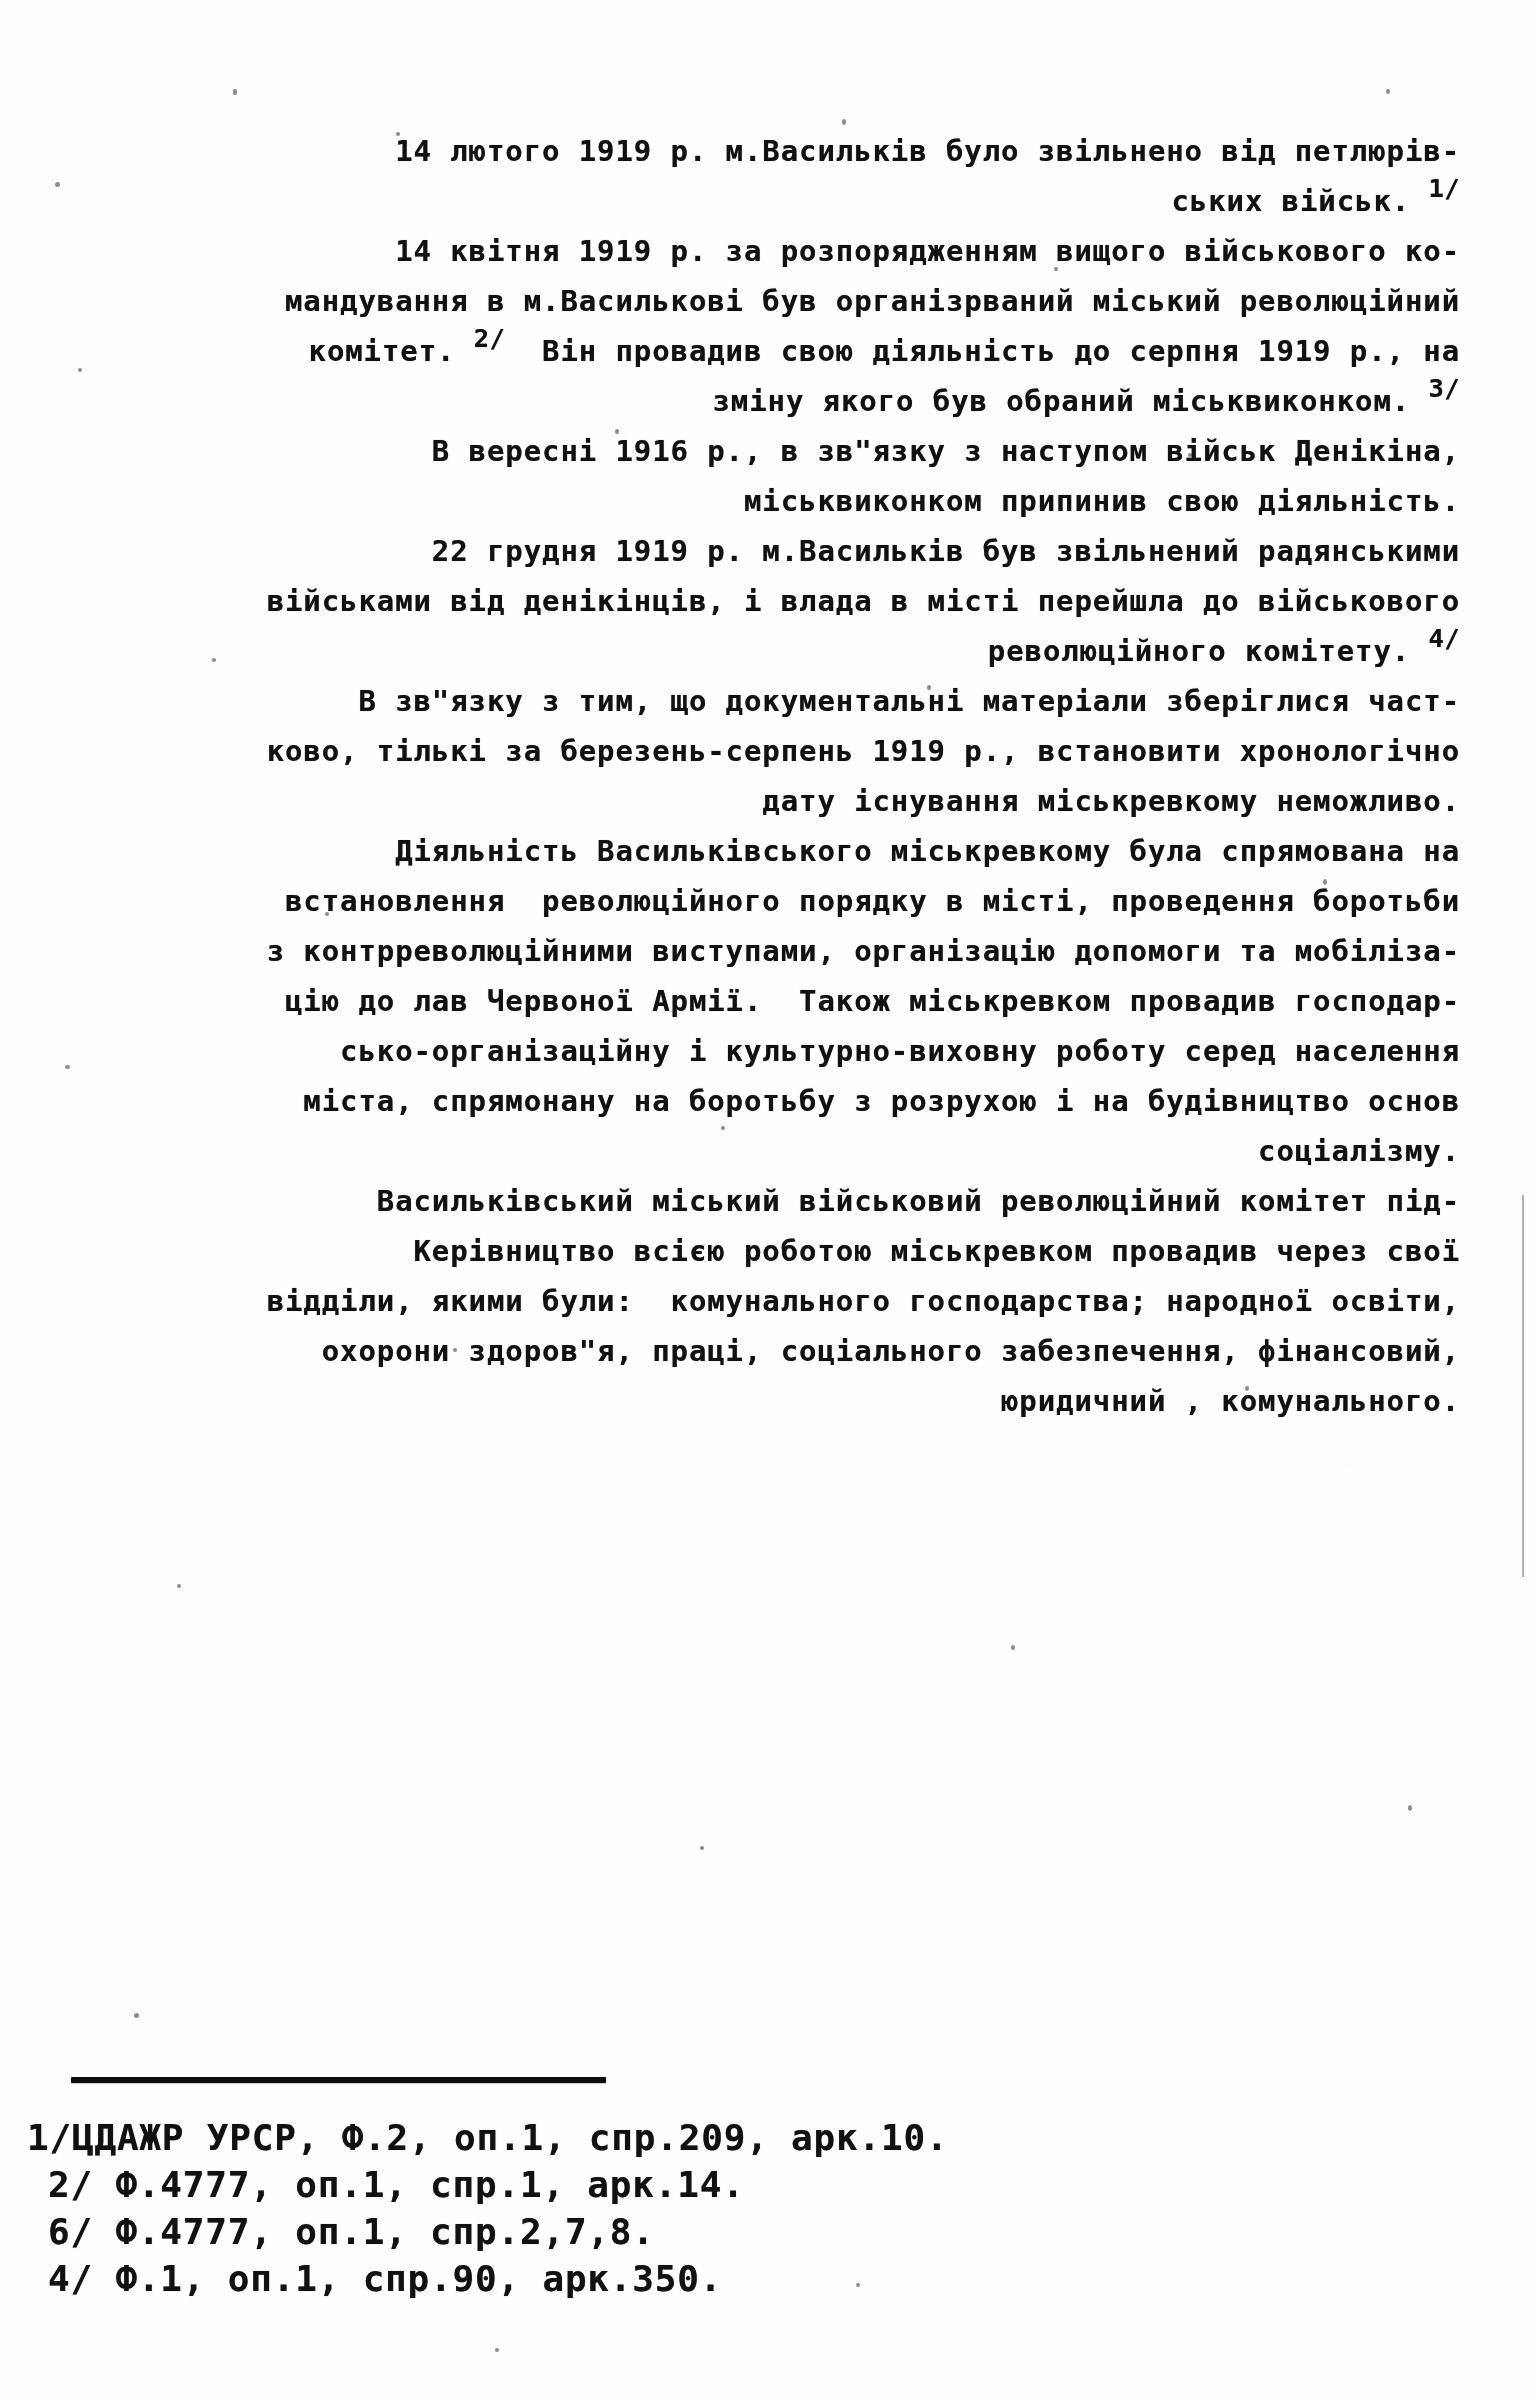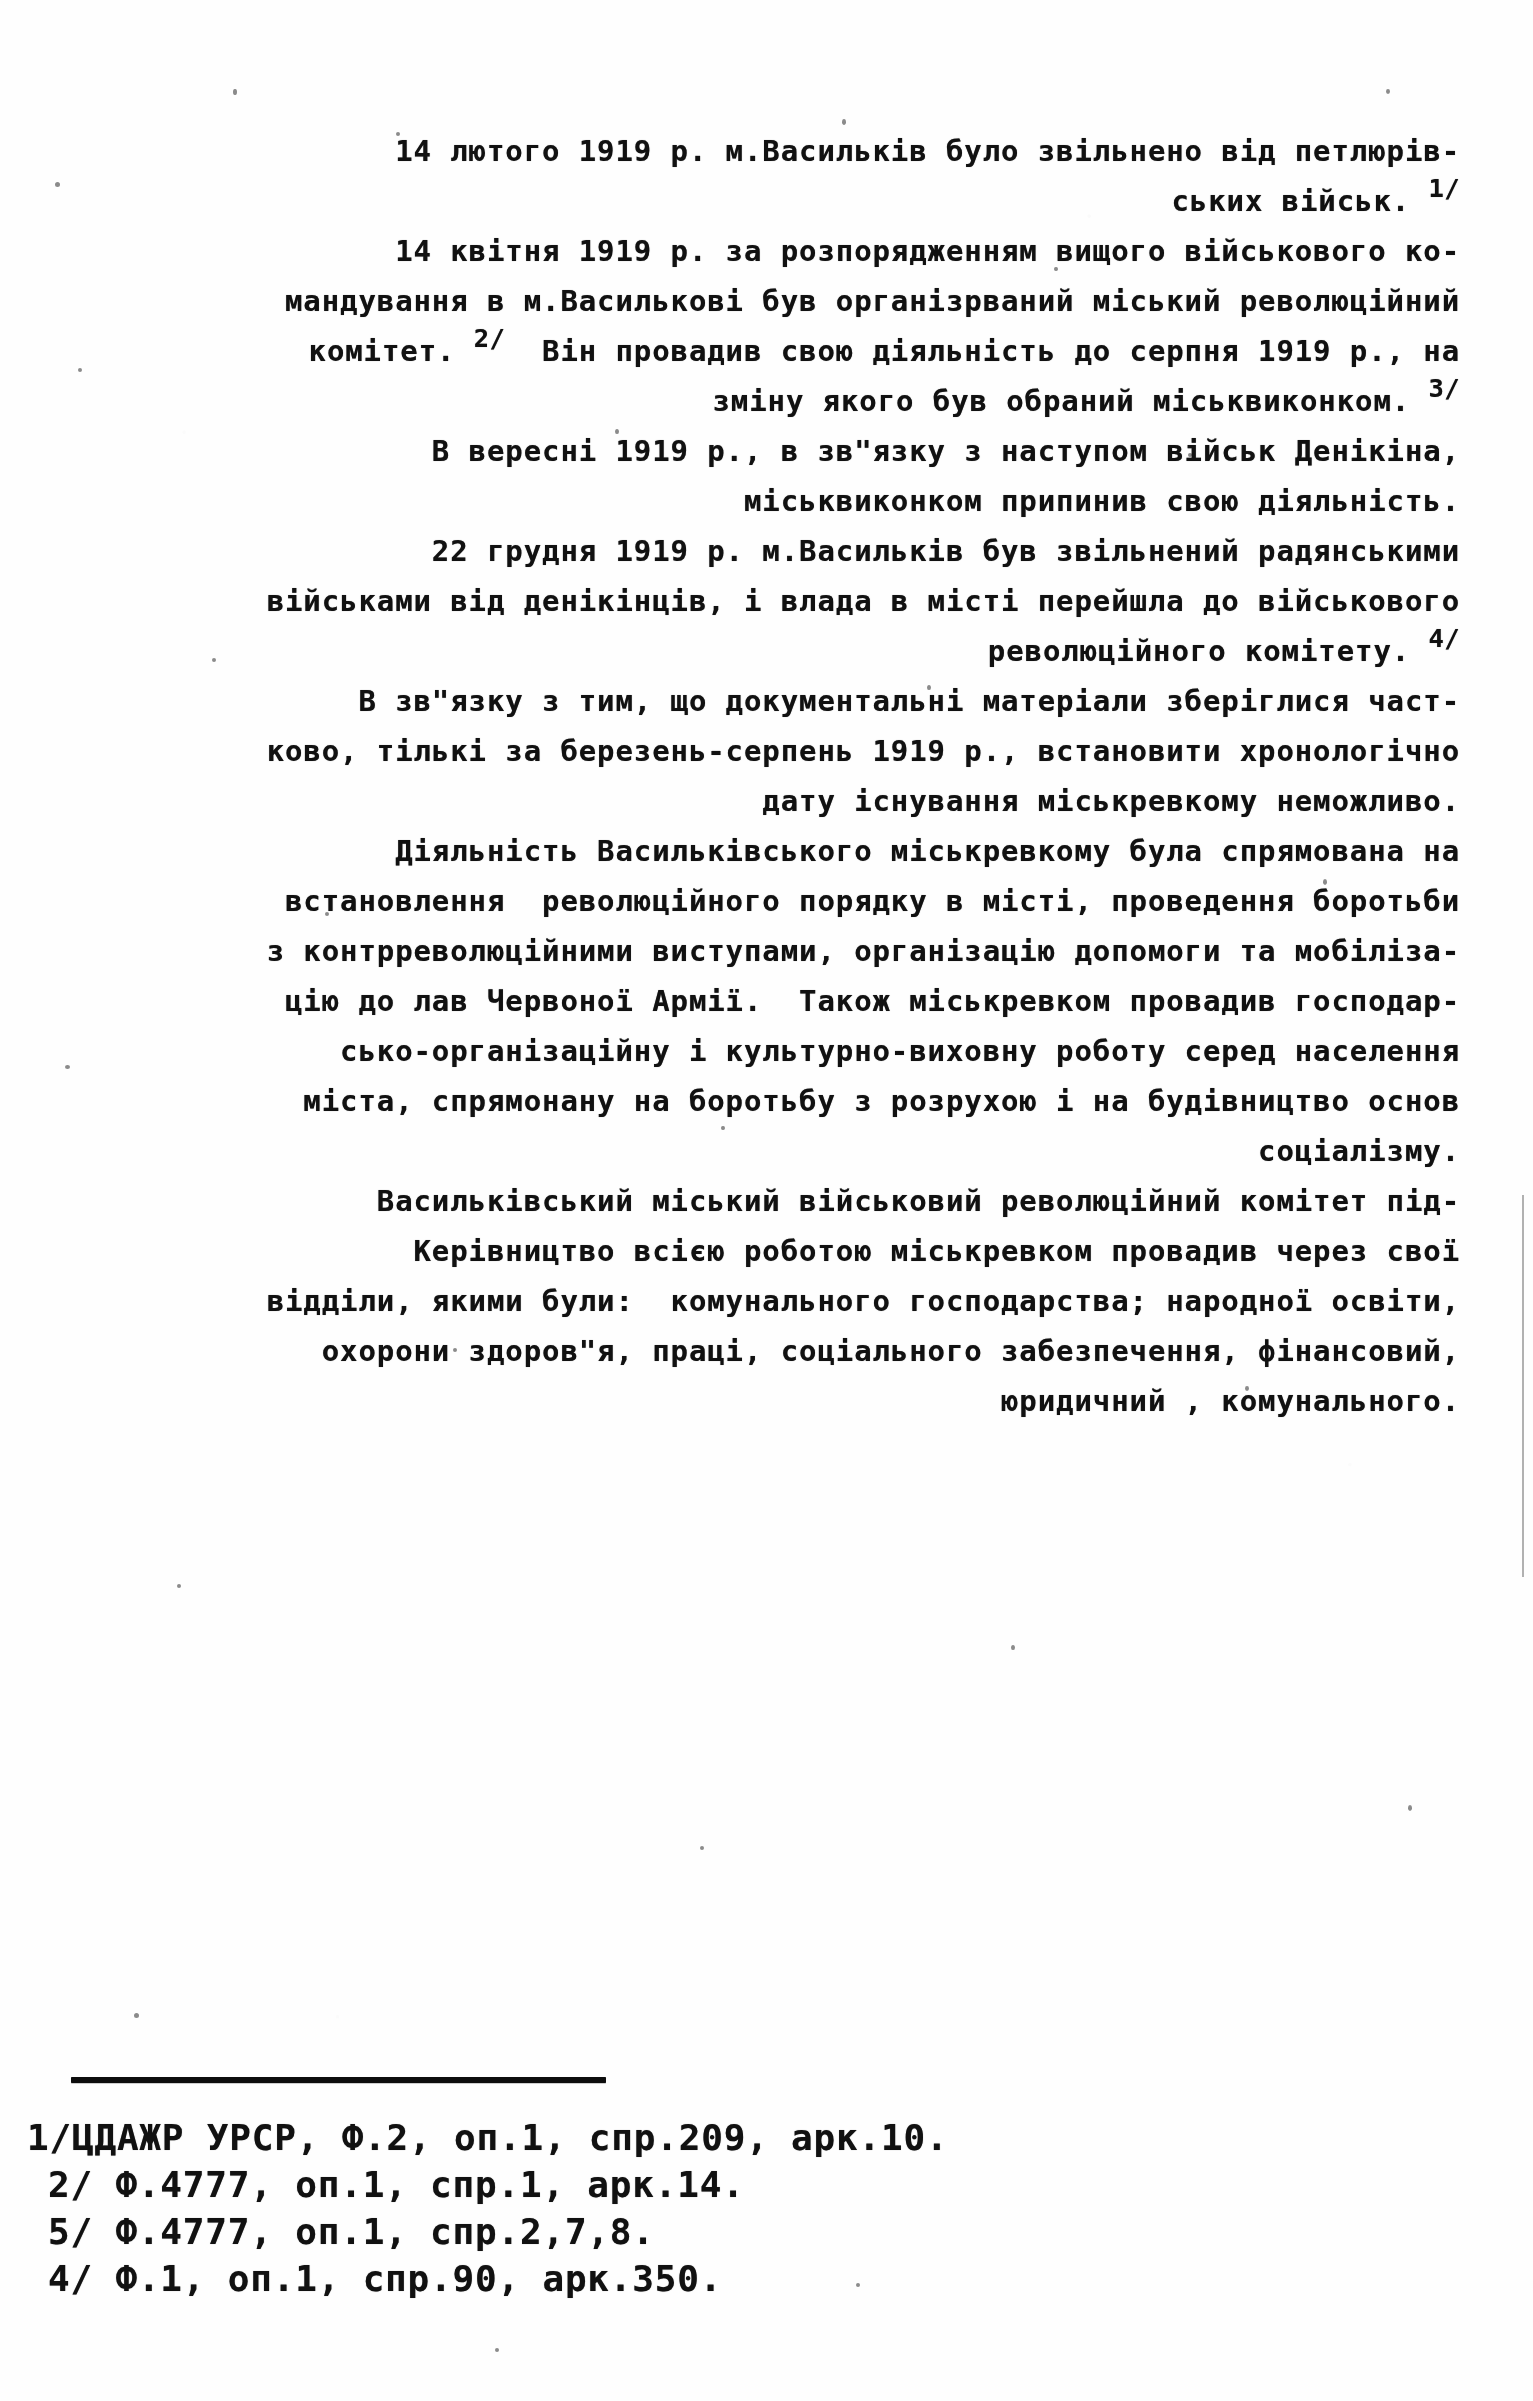--- a/index.html
+++ b/index.html
@@ -111,21 +111,21 @@
 
 <div class="page">
 
   <div class="body-block">
       <div class="tline indent"><span>14 лютого 1919 р. м.Васильків було звільнено від петлюрів-</span></div>
       <div class="tline"><span>ських військ. </span><span class="fnref">1/</span></div>
       <div class="tline indent"><span>14 квітня 1919 р. за розпорядженням вищого військового ко-</span></div>
       <div class="tline"><span>мандування в м.Василькові був організрваний міський революційний</span></div>
       <div class="tline"><span>комітет. </span><span class="fnref">2/</span><span>  Він провадив свою діяльність до серпня 1919 р., на</span></div>
       <div class="tline"><span>зміну якого був обраний міськвиконком. </span><span class="fnref">3/</span></div>
-      <div class="tline indent"><span>В вересні 1919 р., в зв"язку з наступом військ Денікіна,</span></div>
+      <div class="tline indent"><span>В вересні 1916 р., в зв"язку з наступом військ Денікіна,</span></div>
       <div class="tline"><span>міськвиконком припинив свою діяльність.</span></div>
       <div class="tline indent"><span>22 грудня 1919 р. м.Васильків був звільнений радянськими</span></div>
       <div class="tline"><span>військами від денікінців, і влада в місті перейшла до військового</span></div>
       <div class="tline"><span>революційного комітету. </span><span class="fnref">4/</span></div>
       <div class="tline indent"><span>В зв"язку з тим, що документальні матеріали зберіглися част-</span></div>
       <div class="tline"><span>ково, тількі за березень-серпень 1919 р., встановити хронологічно</span></div>
       <div class="tline"><span>дату існування міськревкому неможливо.</span></div>
       <div class="tline indent"><span>Діяльність Васильківського міськревкому була спрямована на</span></div>
       <div class="tline"><span>встановлення  революційного порядку в місті, проведення боротьби</span></div>
       <div class="tline"><span>з контрреволюційними виступами, організацію допомоги та мобіліза-</span></div>
@@ -138,21 +138,21 @@
       <div class="tline"><span>відділи, якими були:  комунального господарства; народної освіти,</span></div>
       <div class="tline"><span>охорони здоров"я, праці, соціального забезпечення, фінансовий,</span></div>
       <div class="tline"><span>юридичний , комунального.</span></div>
     </div>
 
   <div class="rule"></div>
 
   <div class="fn-block">
       <div class="fnline">1/ЦДАЖР УРСР, Ф.2, оп.1, спр.209, арк.10.</div>
       <div class="fnline pad">2/ Ф.4777, оп.1, спр.1, арк.14.</div>
-      <div class="fnline pad">5/ Ф.4777, оп.1, спр.2,7,8.</div>
+      <div class="fnline pad">6/ Ф.4777, оп.1, спр.2,7,8.</div>
       <div class="fnline pad">4/ Ф.1, оп.1, спр.90, арк.350.</div>
     </div>
 
   <div class="edge-streak"></div>
   <div class="speck" style="left:55px;  top:182px;  width:5px; height:5px;"></div>
   <div class="speck" style="left:233px; top:89px;  width:3.5px; height:6.4px;"></div>
   <div class="speck" style="left:396px; top:132px;  width:4.2px; height:4.2px;"></div>
   <div class="speck" style="left:842px;top:119px;  width:3.5px; height:5.7px;"></div>
   <div class="speck" style="left:1386px;top:89px;  width:4.2px; height:5px;"></div>
   <div class="speck" style="left:1054px;top:267px;  width:3.5px; height:4.2px;"></div>

